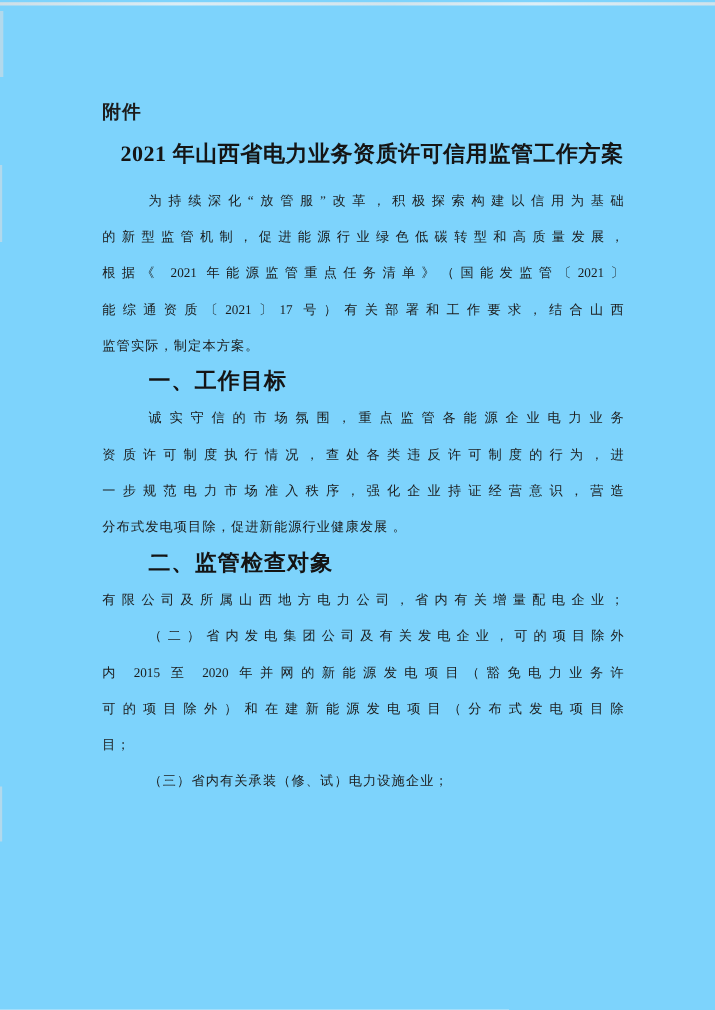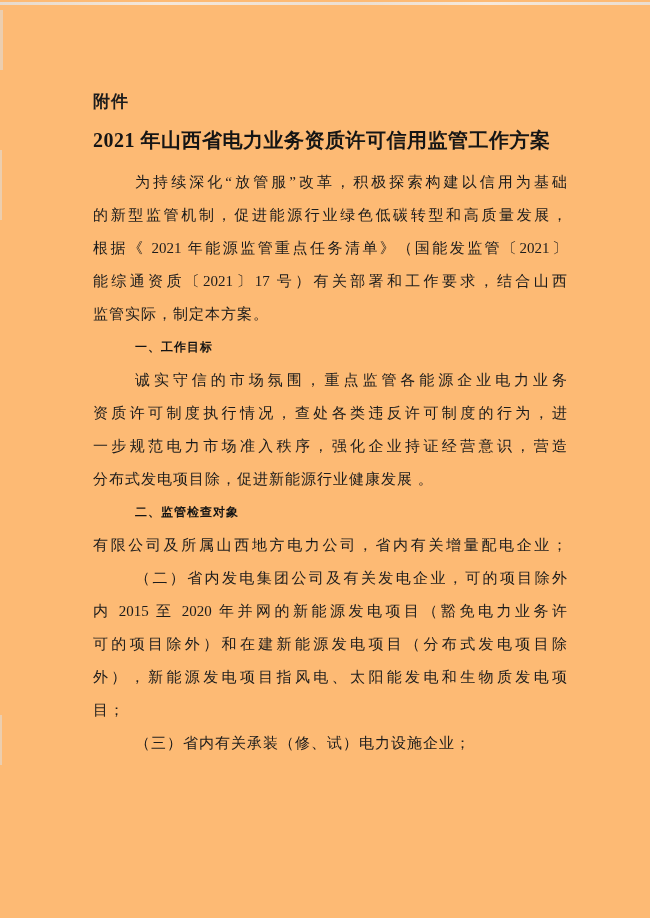--- a/index.html
+++ b/index.html
@@ -4,21 +4,21 @@
 <style>
   html,body{margin:0;padding:0;}
   body{
     width:650px;height:918px;
     background:#f6f6f6;
     font-family:"Liberation Serif","DejaVu Serif",serif;
   }
   .page{
     position:relative;
     width:650px;height:918px;
-    background:#fdba74;
+    background:#7dd3fc;
     overflow:hidden;
     color:#1c1c1c;
   }
   .scan-top-line{
     position:absolute;top:2px;left:0;width:650px;height:3px;
     background:linear-gradient(90deg,#e2e2e2 0%,#f3f3f3 25%,#e8e8e8 55%,#f5f5f5 75%,#e6e6e6 100%);
     opacity:.8;
   }
   .scan-mark{
     position:absolute;left:0;background:#dedede;opacity:.55;
@@ -29,46 +29,46 @@
   .content{
     position:absolute;left:93px;top:86px;width:474px;
   }
   .attachment{
     height:32px;line-height:32px;
     font-size:17px;font-weight:600;
     letter-spacing:1px;
   }
   .title{
     margin:0;height:48px;line-height:44px;
-    text-align:left;
+    text-align:right;
     font-size:20px;font-weight:700;
     font-family:"Liberation Serif","DejaVu Serif",serif;
     letter-spacing:.5px;
     color:#151515;
   }
   .line{
     height:33px;line-height:33px;
-    font-size:15px;
+    font-size:12px;
     white-space:pre-wrap;
     color:#1c1c1c;
   }
   .line.justify{
     text-align:justify;
     text-align-last:justify;
   }
   .line.no-justify{
     letter-spacing:1px;
   }
   .line.indent{
     text-indent:42px;
   }
   .line.heading{
     font-family:Liberation Serif, serif;
     font-weight:700;
-    font-size:12px;
+    font-size:20px;
     color:#141414;
   }
 </style>
 </head>
 <body>
 
 <div class="page">
   <div class="scan-top-line"></div>
   <div class="scan-mark m1"></div>
   <div class="scan-mark m2"></div>
@@ -86,18 +86,17 @@
         <div class="line heading indent no-justify">一、工作目标</div>
         <div class="line indent justify">诚实守信的市场氛围，重点监管各能源企业电力业务</div>
         <div class="line justify">资质许可制度执行情况，查处各类违反许可制度的行为，进</div>
         <div class="line justify">一步规范电力市场准入秩序，强化企业持证经营意识，营造</div>
         <div class="line no-justify">分布式发电项目除，促进新能源行业健康发展 。</div>
         <div class="line heading indent no-justify">二、监管检查对象</div>
         <div class="line justify">有限公司及所属山西地方电力公司，省内有关增量配电企业；</div>
         <div class="line indent justify">（二）省内发电集团公司及有关发电企业，可的项目除外</div>
         <div class="line justify">内 2015 至 2020 年并网的新能源发电项目（豁免电力业务许</div>
         <div class="line justify">可的项目除外）和在建新能源发电项目（分布式发电项目除</div>
-        <div class="line justify">外），新能源发电项目指风电、太阳能发电和生物质发电项</div>
         <div class="line no-justify">目；</div>
         <div class="line indent no-justify">（三）省内有关承装（修、试）电力设施企业；</div>
       </div>
   </div>
 </div>
 
 </body></html>

